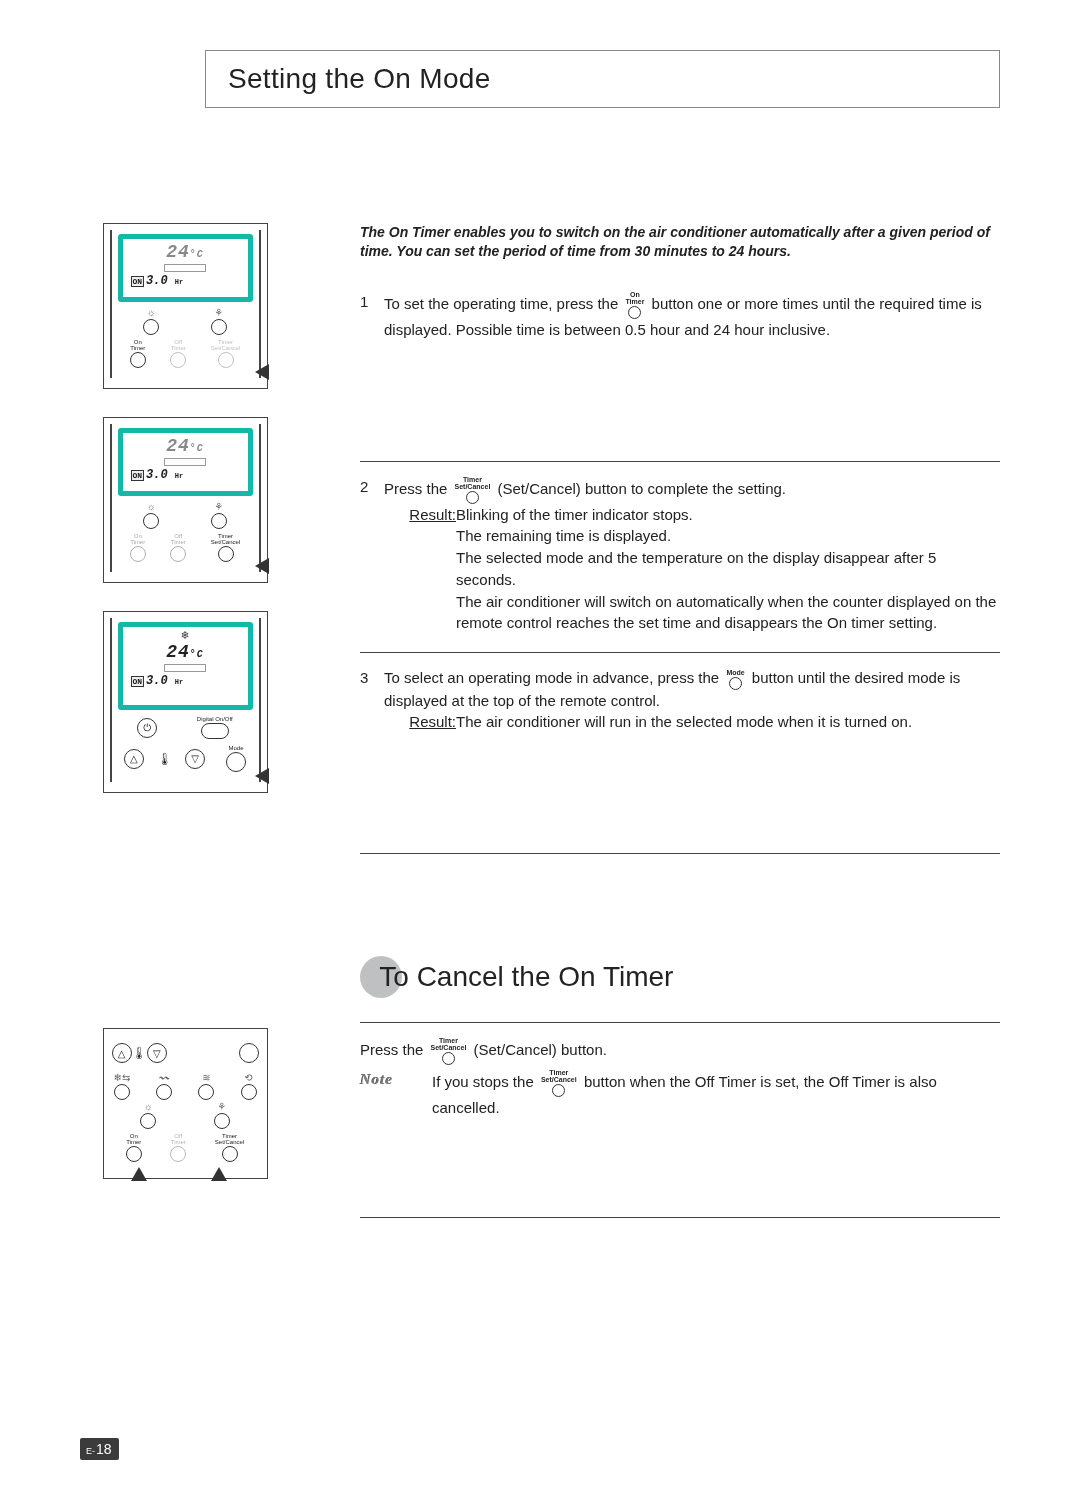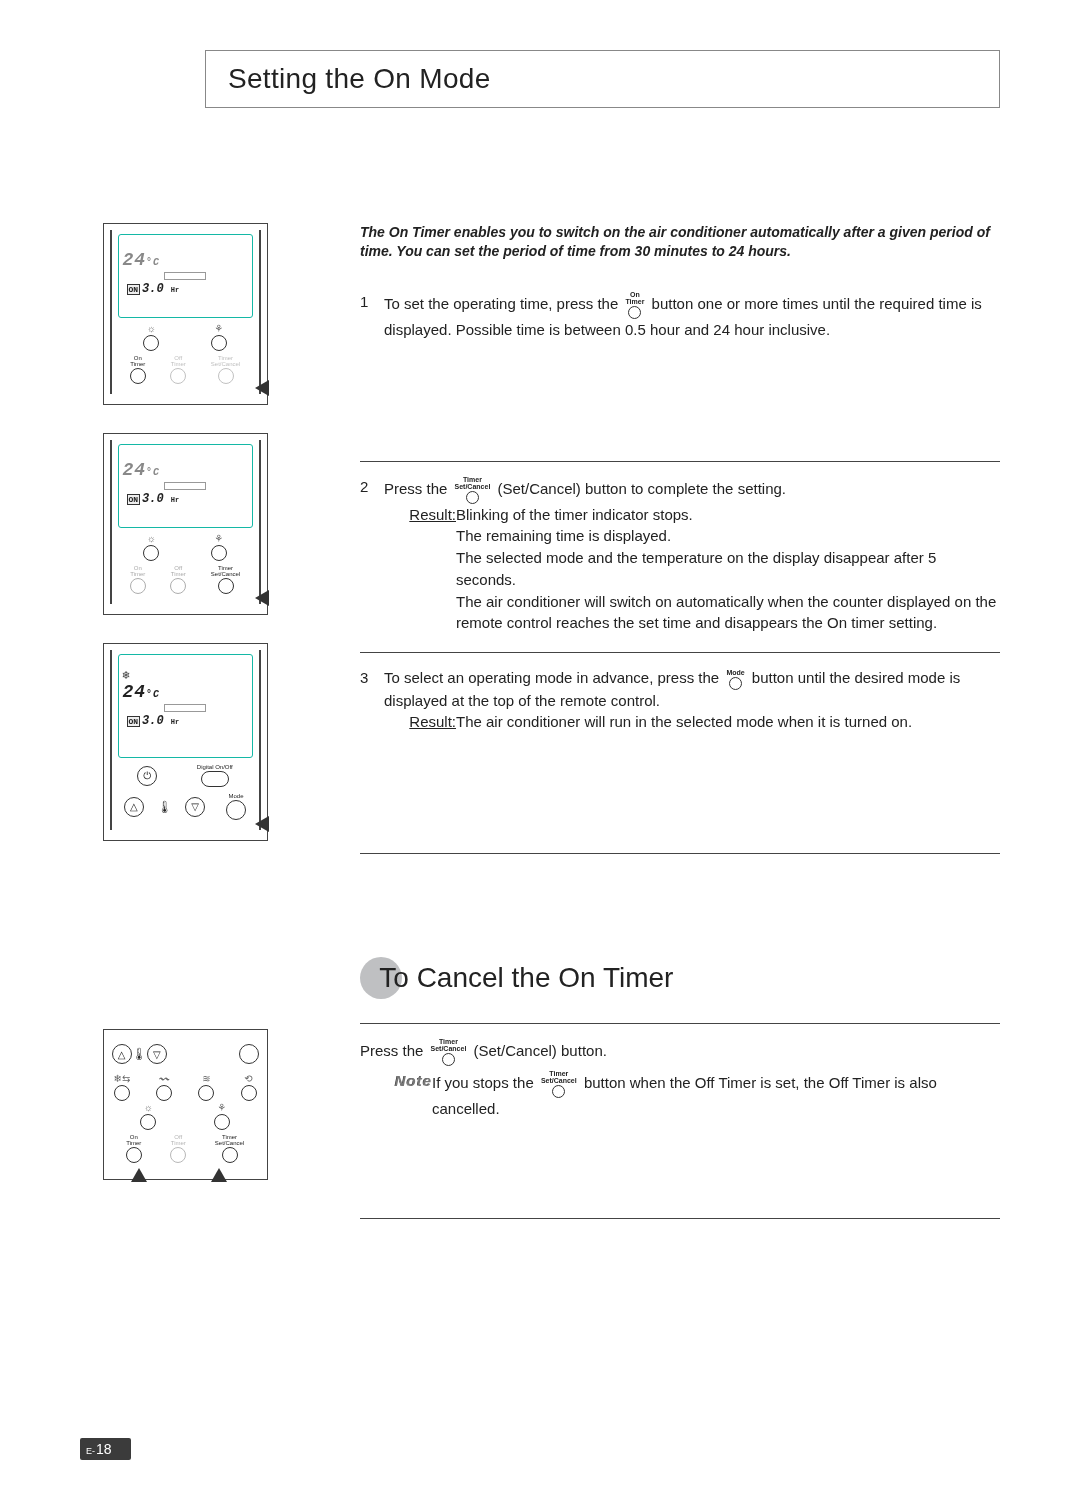--- a/index.html
+++ b/index.html
@@ -102,26 +102,25 @@
     background: #bfc0c2;
     border-radius: 50%;
     vertical-align: middle;
     margin-right: -30px;
     position: relative;
     top: -2px;
   }
   .note-label {
     font-style: italic;
     font-weight: bold;
-    font-family: Liberation Sans, sans-serif;
+    font-family: Liberation Serif, serif;
     color: #777;
     text-shadow: 0.5px 0.5px 0 #fff, -0.5px -0.5px 0 #333;
     letter-spacing: 1px;
     flex: 0 0 72px;
-    text-align: right;
   }
   .note-row {
     display:flex;
     line-height:1.45;
     font-size:15px;
     margin-top:4px;
   }
   
   .remote-box {
     border: 1px solid #444;
@@ -129,26 +128,27 @@
     margin: 0 auto 28px auto;
     padding: 6px 6px 10px 6px;
     box-sizing: border-box;
   }
   .remote-inner {
     border-left:2px solid #444;
     border-right:2px solid #444;
     padding: 4px 6px 8px 6px;
   }
   .lcd {
-    border:1px solid #14b8a6;
+    border:5px solid #14b8a6;
     border-radius:3px;
     height:52px;
-    padding:15px 4px;
+    padding:3px 4px;
     font-family: 'Courier New', monospace;
     font-size:10px;
+    text-align:center;
     position:relative;
     margin-bottom:6px;
   }
   .lcd .seg-temp {
     font-size:18px;
     font-weight:bold;
     font-style:italic;
     letter-spacing:1px;
     color:#888;
   }
@@ -193,21 +193,21 @@
     font-size:10px;
   }
   
   .page-num {
     position: absolute;
     left: 80px;
     bottom: 50px;
     background: #3b3b3b;
     color: #fff;
     font-size: 14px;
-    padding: 3px 19px 3px 6px;
+    padding: 3px 7px 3px 6px;
     border-radius: 2px;
   }
   .page-num .e { font-size:9px; vertical-align:baseline; margin-right:1px;}
 </style>
 </head>
 <body>
 
 <div class="page">
 
   <div class="title-bar">Setting the On Mode</div>

